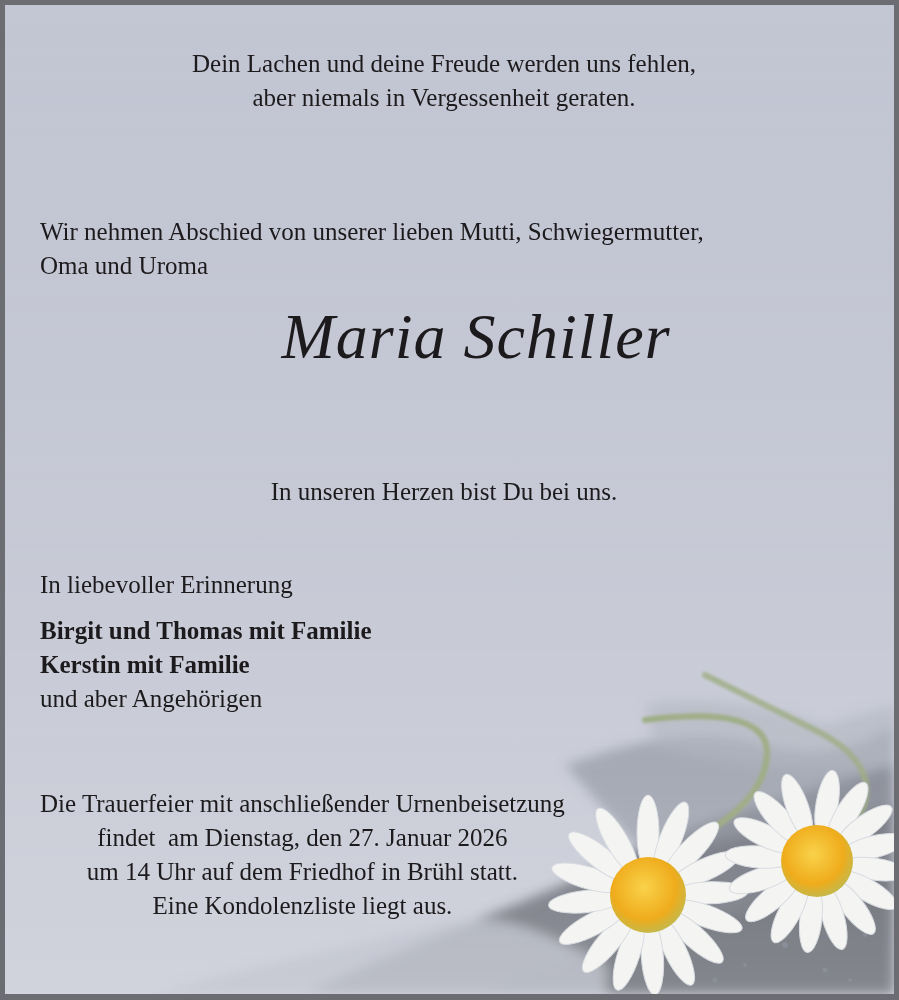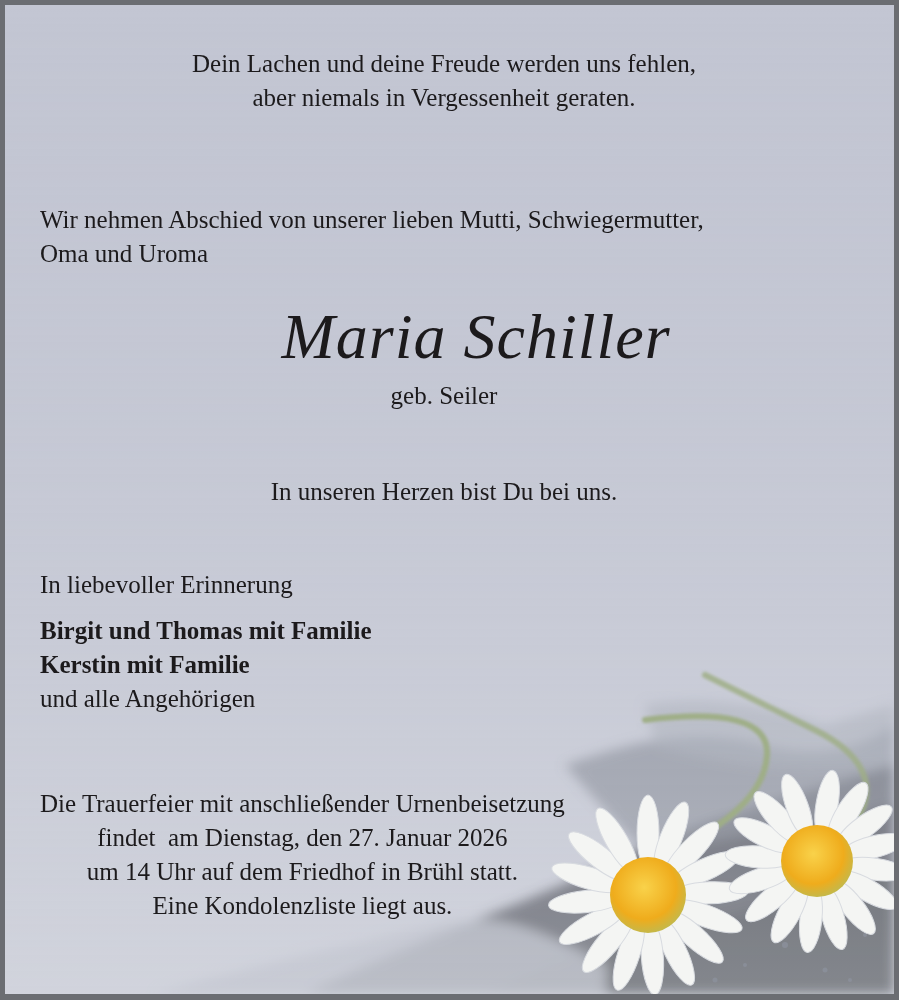--- a/index.html
+++ b/index.html
@@ -9,21 +9,21 @@
       width: 889px; height: 989px;
       background: #c3c6d3;
       overflow: hidden;
       font-family: "DejaVu Serif", "Liberation Serif", serif;
       color: #1c1a1c;
     }
     .photo { position: absolute; left: 0; top: 0; width: 889px; height: 989px; }
     .txt { position: absolute; white-space: pre; font-family: "Liberation Serif", "DejaVu Serif", serif; }
     .center { left: 0; width: 878px; text-align: center; }
     .motto { font-size: 25px; line-height: 34px; top: 42px; }
-    .intro { left: 35px; top: 198px; font-size: 25px; line-height: 34px; }
+    .intro { left: 35px; top: 210px; font-size: 25px; line-height: 34px; }
     .name { top: 292px; font-size: 64px; line-height: 80px; font-style: italic; letter-spacing: 1px; margin-left: 32px; }
     .birthname { top: 376px; font-size: 25px; line-height: 30px; }
     .dates { top: 404px; font-size: 27px; line-height: 34px; word-spacing: 1px; }
     .dates .gap { display: inline-block; width: 34px; }
     .heart { top: 470px; font-size: 25px; line-height: 34px; }
     .remembrance { left: 35px; top: 563px; font-size: 25px; line-height: 34px; }
     .mourners { left: 35px; top: 609px; font-size: 25px; line-height: 34px; }
     .mourners .bold { font-weight: bold; font-family: Liberation Serif, serif; }
     .service { left: 35px; top: 782px; font-size: 25px; line-height: 34px; text-align: center; }
   </style>
@@ -129,27 +129,26 @@
     </g>
   </svg>
 
   <div class="txt center motto"><span>Dein Lachen und deine Freude werden uns fehlen,</span>
 <span>aber niemals in Vergessenheit geraten.</span></div>
 
   <div class="txt intro"><span>Wir nehmen Abschied von unserer lieben Mutti, Schwiegermutter,</span>
 <span>Oma und Uroma</span></div>
 
   <div class="txt center name">Maria Schiller</div>
-  <div class="txt center birthname">geb. Seiler</div>
 
   <div class="txt center heart">In unseren Herzen bist Du bei uns.</div>
 
   <div class="txt remembrance">In liebevoller Erinnerung</div>
   <div class="txt mourners"><span class="bold">Birgit und Thomas mit Familie</span>
 <span class="bold">Kerstin mit Familie</span>
-<span>und alle Angehörigen</span></div>
+<span>und aber Angehörigen</span></div>
 
   <div class="txt service"><span>Die Trauerfeier mit anschließender Urnenbeisetzung</span>
 <span>findet  am Dienstag, den 27. Januar 2026</span>
 <span>um 14 Uhr auf dem Friedhof in Brühl statt.</span>
 <span>Eine Kondolenzliste liegt aus.</span></div>
 
 </div>
 
 </body></html>

